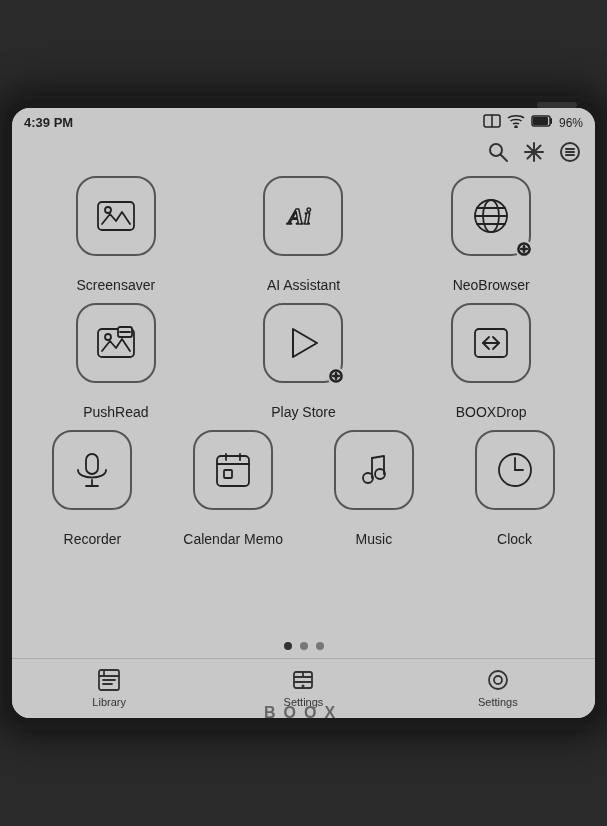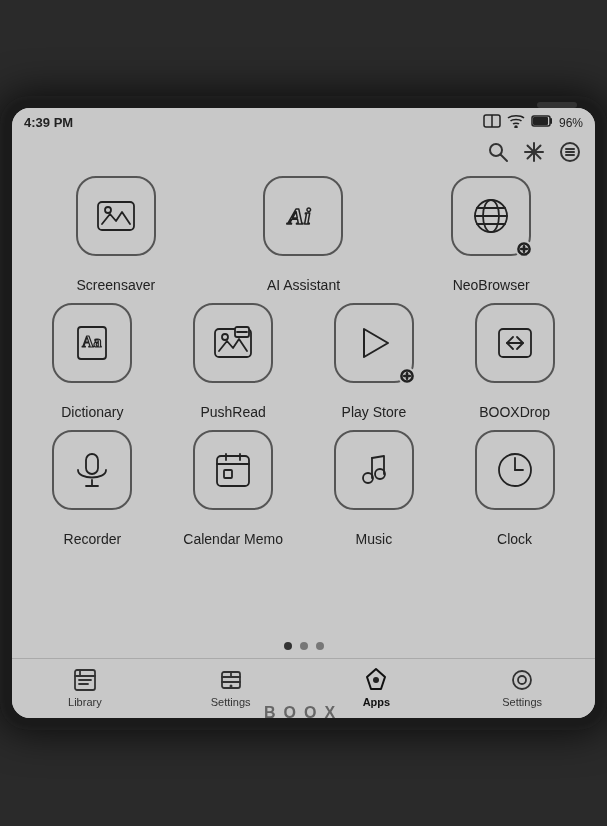--- a/index.html
+++ b/index.html
@@ -315,29 +315,20 @@
                   <line x1="3" y1="5" x2="7" y2="5"></line>
                 </svg>
             </div>
           </div>
           <span class="app-label">NeoBrowser</span>
         </div>
       </div>
 
       <div class="app-row">
 
-        <div class="app-item">
-          <div class="app-icon-wrapper">
-            <svg viewBox="0 0 44 44">
-                <rect x="8" y="6" width="28" height="32" rx="3"></rect>
-                <text x="12" y="26" font-size="16" font-weight="bold" fill="none" stroke="#222" stroke-width="1.2" font-family="serif">Aa</text>
-              </svg>
-          </div>
-          <span class="app-label">Dictionary</span>
-        </div>
 
         <div class="app-item">
           <div class="app-icon-wrapper">
             <svg viewBox="0 0 44 44">
                 <rect x="4" y="8" width="36" height="28" rx="4"></rect>
                 <path d="M8 30 L16 20 L22 27 L28 18 L36 30"></path>
                 <circle cx="14" cy="16" r="3"></circle>
                 <rect x="24" y="6" width="14" height="10" rx="2" fill="#c8c8c8"></rect>
                 <line x1="26" y1="11" x2="36" y2="11"></line>
               </svg>
@@ -451,27 +442,20 @@
         <svg viewBox="0 0 26 26">
           <rect x="4" y="5" width="18" height="16" rx="2"></rect>
           <line x1="4" y1="10" x2="22" y2="10"></line>
           <line x1="4" y1="15" x2="22" y2="15"></line>
           <circle cx="13" cy="19" r="1.5" fill="#333" stroke="none"></circle>
           <line x1="13" y1="10" x2="13" y2="5"></line>
         </svg>
         <span class="nav-label">Settings</span>
       </div>
 
-      <div class="nav-item active">
-        <svg viewBox="0 0 26 26">
-          <polygon points="13,2 22,10 18,22 8,22 4,10" stroke-width="2"></polygon>
-          <circle cx="13" cy="13" r="3" fill="#222" stroke="none"></circle>
-        </svg>
-        <span class="nav-label">Apps</span>
-      </div>
 
       <div class="nav-item">
         <svg viewBox="0 0 26 26">
           <circle cx="13" cy="13" r="9"></circle>
           <circle cx="13" cy="13" r="4"></circle>
         </svg>
         <span class="nav-label">Settings</span>
       </div>
     </div>
 

